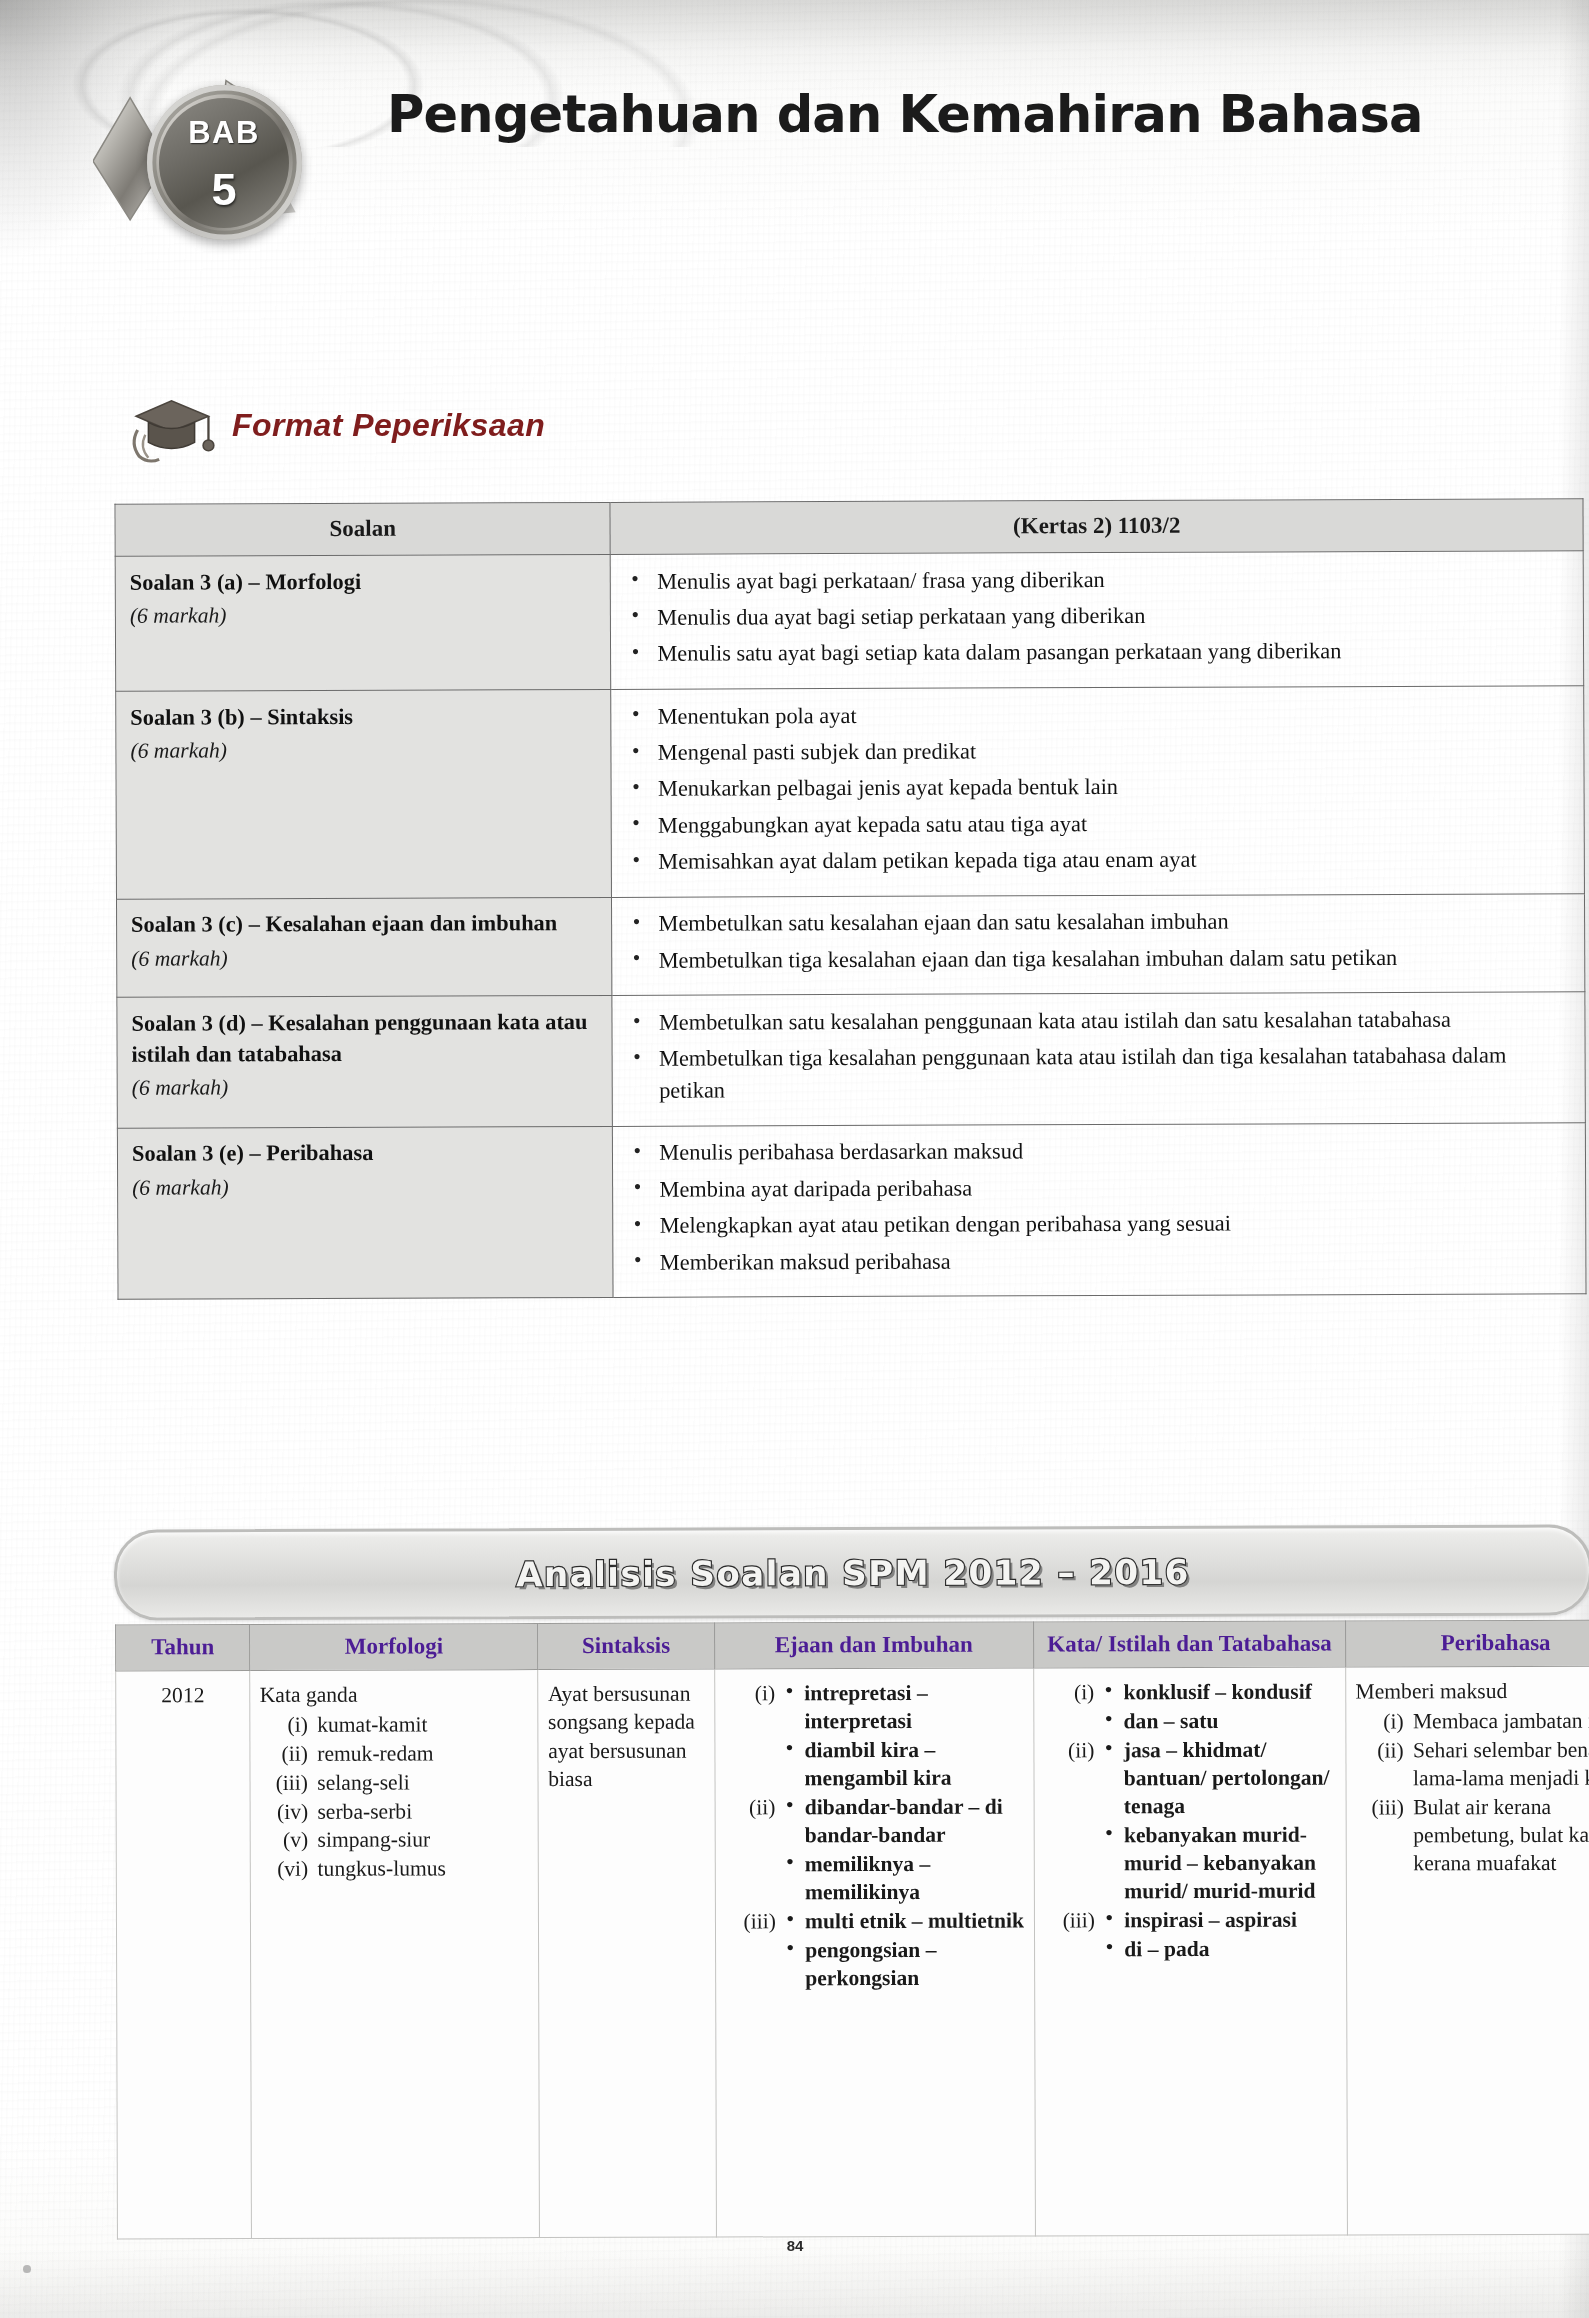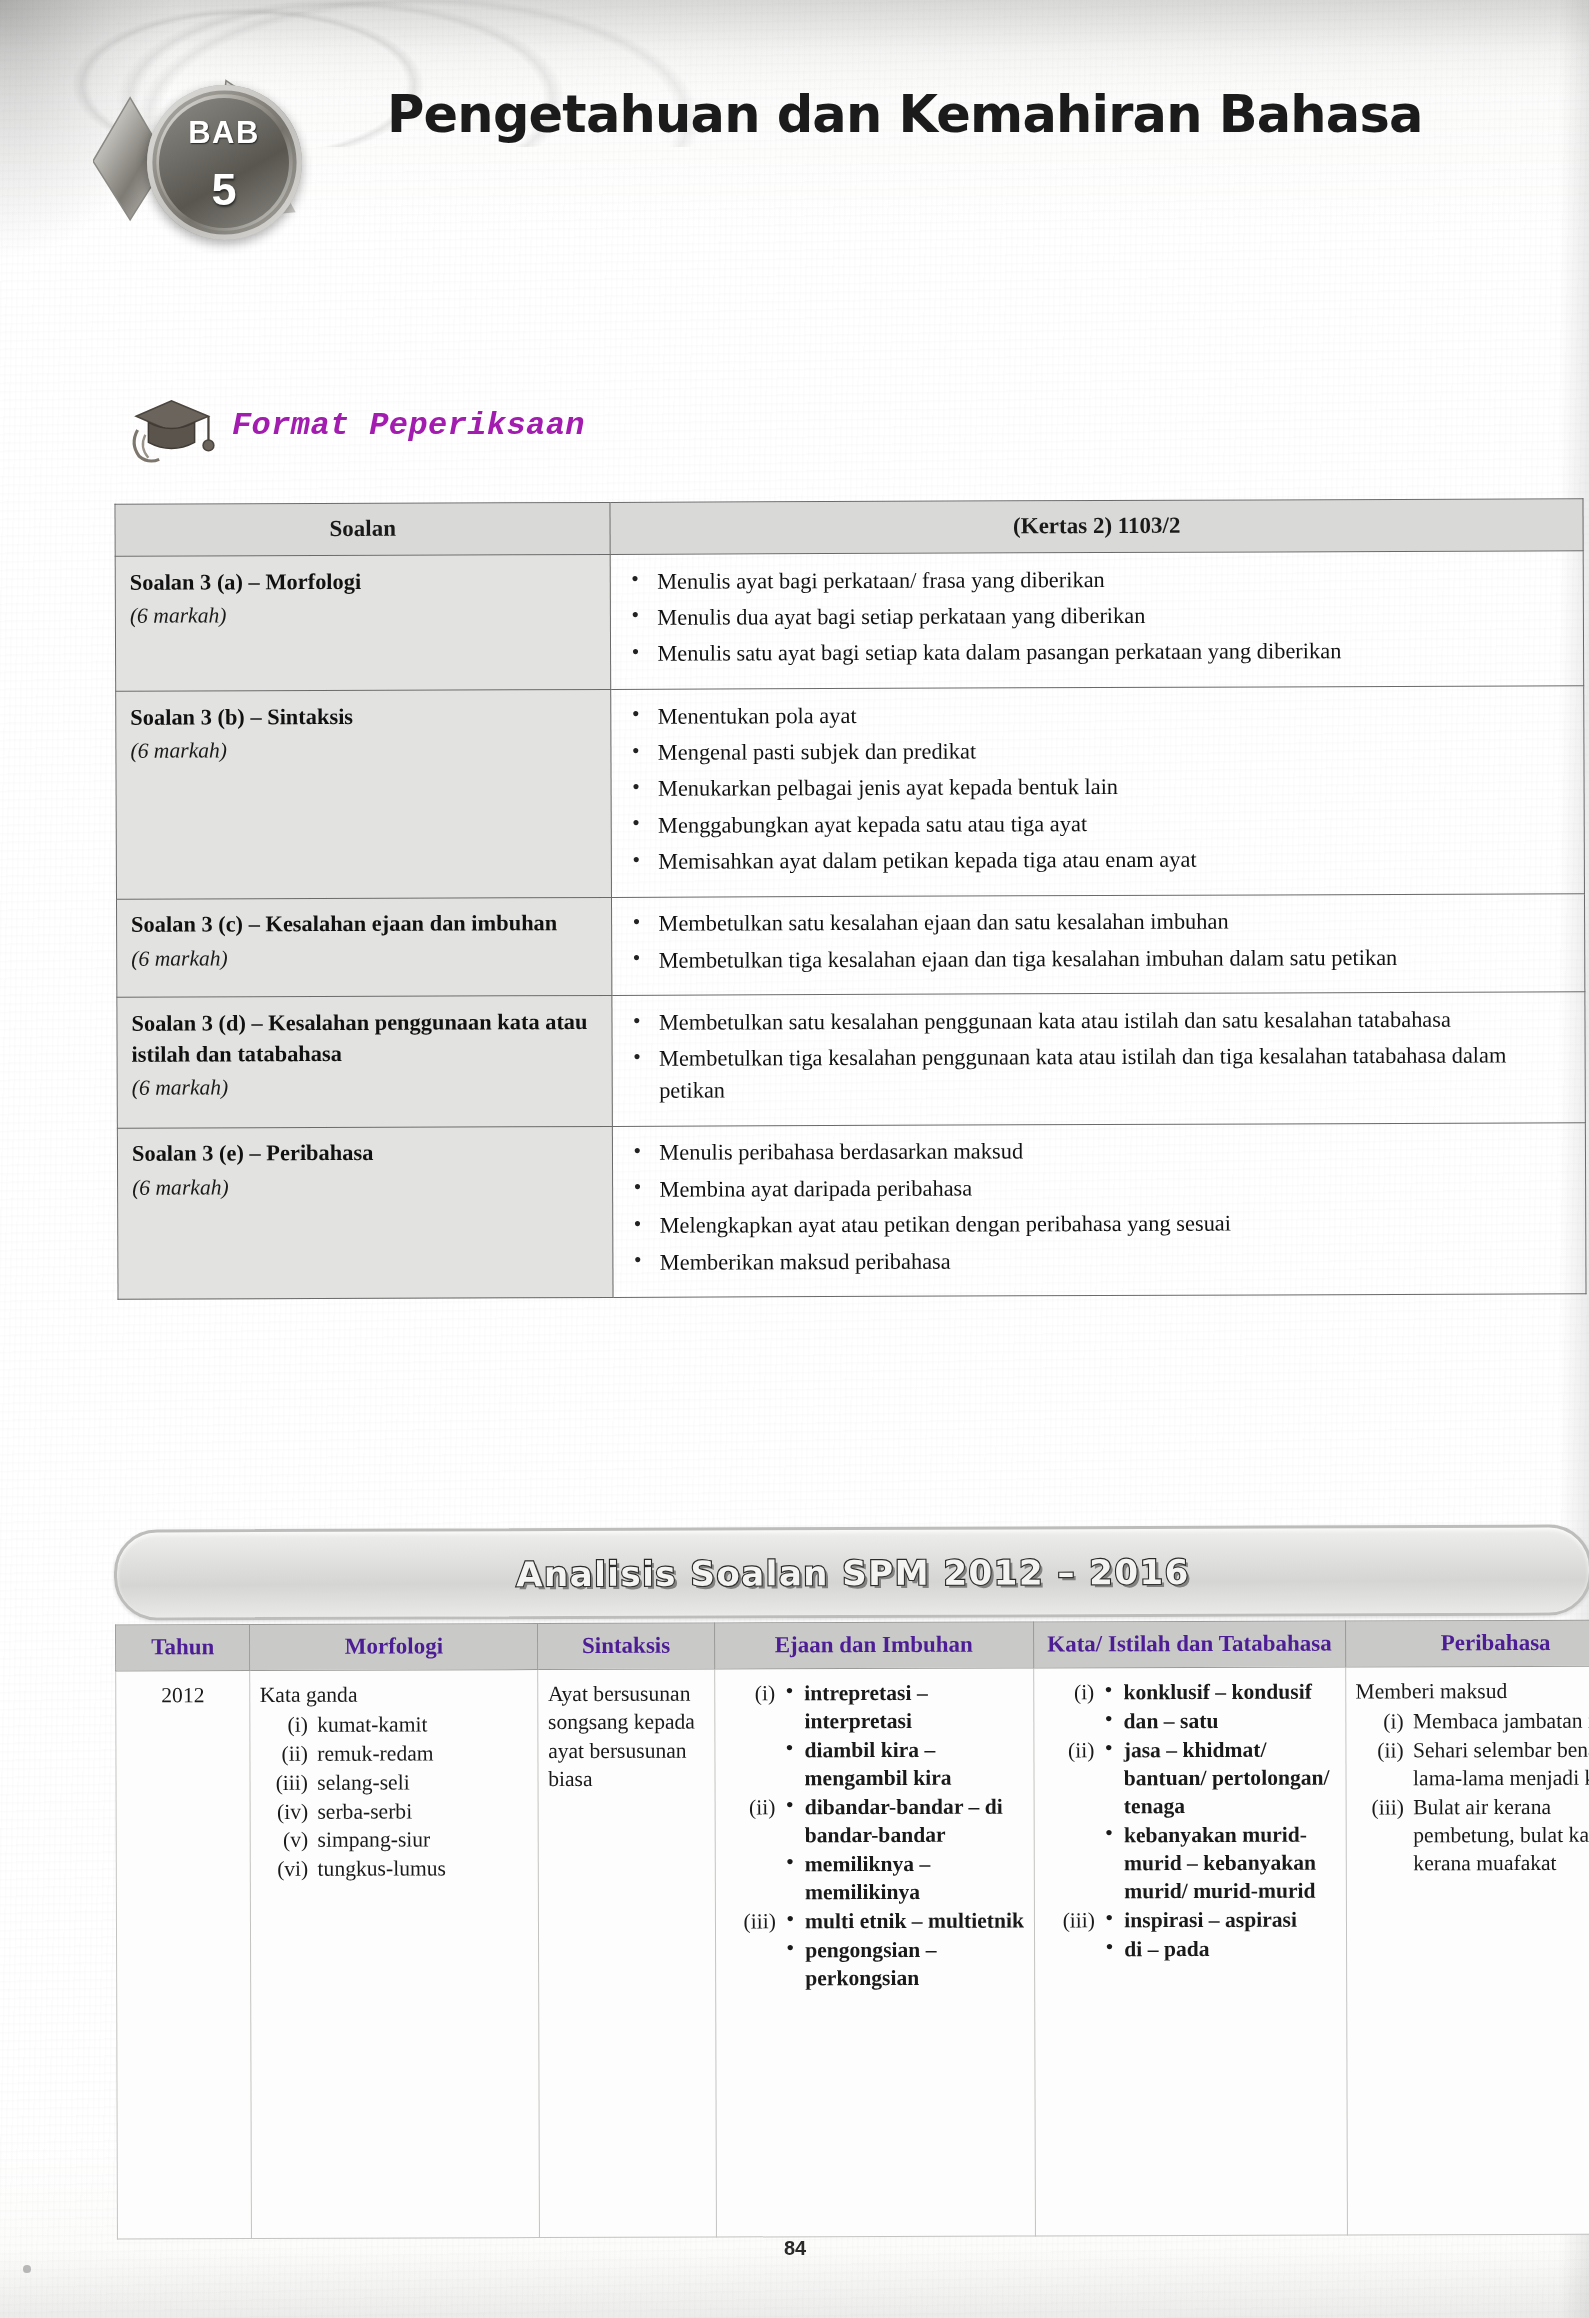--- a/index.html
+++ b/index.html
@@ -103,23 +103,23 @@
 
   
   .format-head{
     position:absolute;left:116px;top:387px;width:696px;height:85px;
   }
   .cap-icon{
     position:absolute;left:9.3px;top:3.1px;width:93px;height:77px;
   }
   .format-label{
     position:absolute;left:116px;top:20px;
-    font-family:Liberation Mono, monospace;
+    font-family:Liberation Sans, sans-serif;
     font-style:italic;font-weight:bold;
-    font-size:32px;color:#a21caf;
+    font-size:32px;color:#7f1d1d;
     letter-spacing:0.4px;
   }
 
   
   .format-table{
     position:absolute;left:116px;top:501px;width:1469px;
     border-collapse:collapse;
     table-layout:fixed;
     transform:rotate(-0.22deg);
   }
@@ -254,21 +254,21 @@
     content:"\2022";
     position:absolute;left:4.6px;top:-2.3px;font-size:20px;
   }
 
   
   .page-number{
     position:absolute;left:0;right:0;top:2237px;
     text-align:center;
     font-family:"Liberation Sans", sans-serif;
     font-weight:bold;
-    font-size:20px;
+    font-size:15px;
     color:#2a2a2a;
   }
   .tiny-mark{
     position:absolute;left:23px;top:2265px;width:7.7px;height:7.7px;
     background:#8d8d8d;border-radius:50%;opacity:.6;
   }
 </style>
 </head>
 <body>
 

